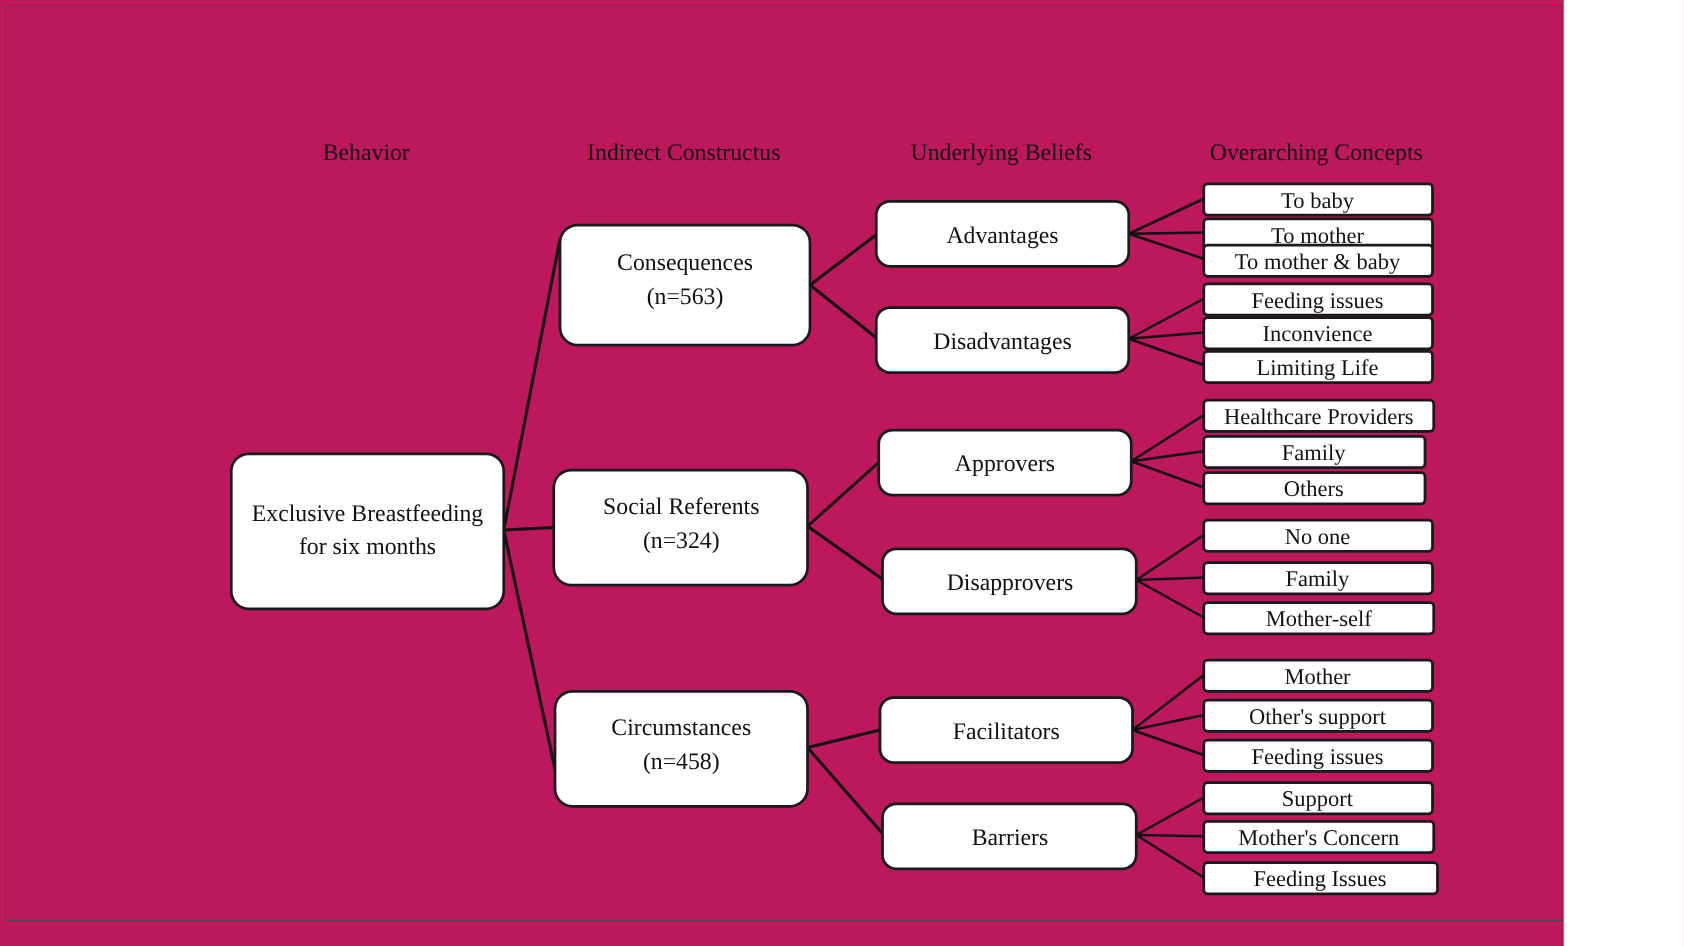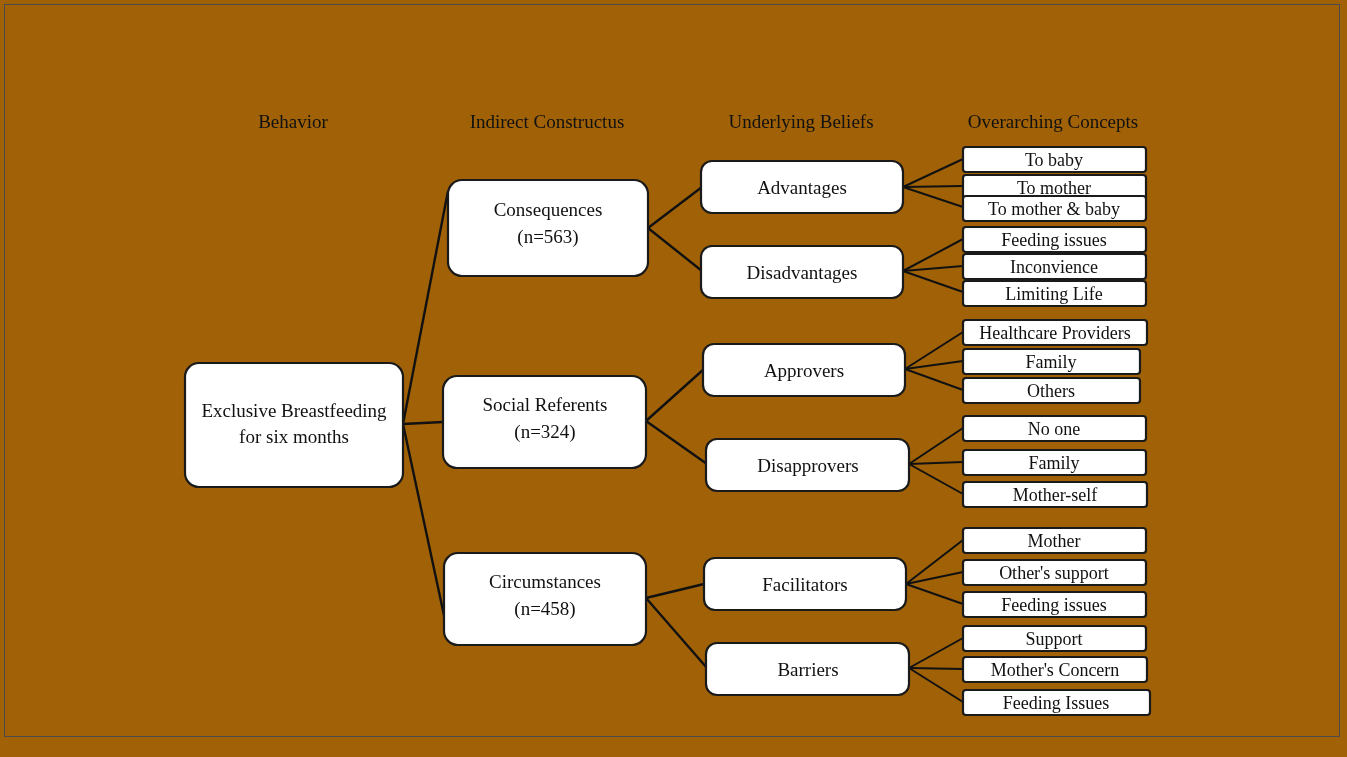--- a/index.html
+++ b/index.html
@@ -5,23 +5,23 @@
   html, body {
     margin: 0;
     padding: 0;
     background: #ffffff;
   }
   body {
     font-family: "Liberation Serif", "DejaVu Serif", serif;
   }
   #canvas {
     position: relative;
-    width: 1347px;
+    width: 1251px;
     height: 757px;
-    background: #a16207;
+    background: #be185d;
     overflow: hidden;
   }
   #frame {
     position: absolute;
     left: 4px;
     top: 4px;
     width: 1336px;
     height: 733px;
     border: 1px solid #4a4a4a;
     box-sizing: border-box;

